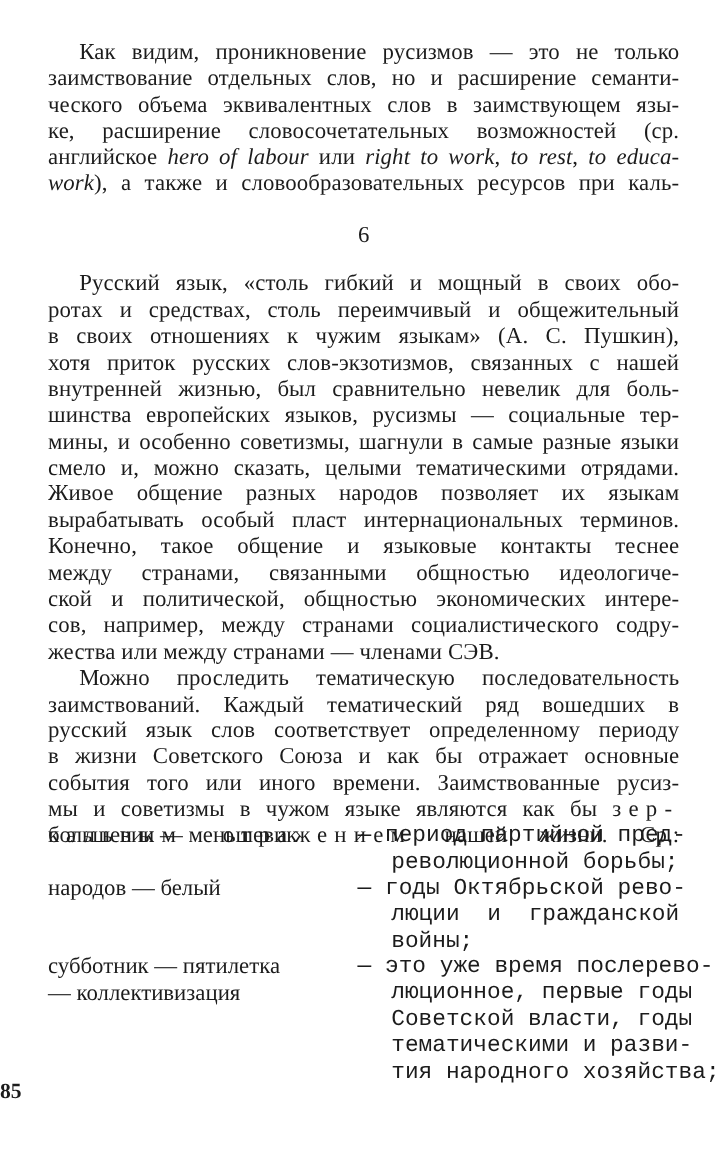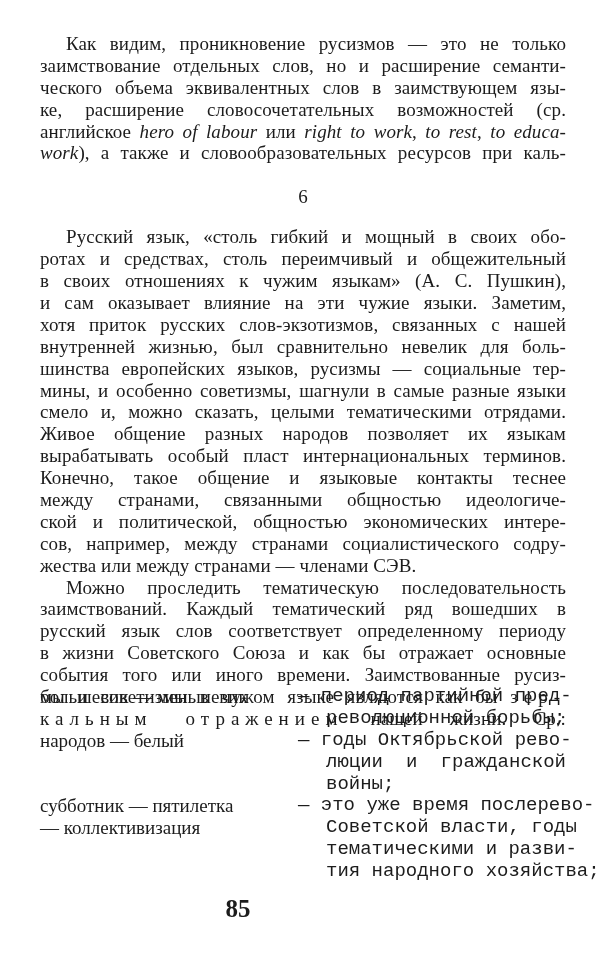--- a/index.html
+++ b/index.html
@@ -83,24 +83,24 @@
       padding-left: 28px;
     }
     .pair-right .rl.last {
       text-align-last: left;
     }
     .page-number {
       position: absolute;
       left: 0;
       width: 476px;
       top: 898px;
-      text-align: center;
+      text-align: left;
       font-family: "Liberation Serif", "DejaVu Serif", serif;
       font-weight: bold;
-      font-size: 25px;
+      font-size: 18px;
       line-height: 22px;
     }
   </style>
 </head>
 <body>
 
 <div class="page">
 
   <div>
     <div class="line indent">Как видим, проникновение русизмов — это не только</div>
@@ -117,21 +117,20 @@
     </div>
     <div class="line"><i>work</i><span>), а также и словообразовательных ресурсов при каль-</span></div>
   </div>
 
   <div class="section-num">6</div>
 
   <div>
     <div class="line indent">Русский язык, «столь гибкий и мощный в своих обо-</div>
     <div class="line">ротах и средствах, столь переимчивый и общежительный</div>
     <div class="line">в своих отношениях к чужим языкам» (А. С. Пушкин),</div>
-    <div class="line">и сам оказывает влияние на эти чужие языки. Заметим,</div>
     <div class="line">хотя приток русских слов-экзотизмов, связанных с нашей</div>
     <div class="line">внутренней жизнью, был сравнительно невелик для боль-</div>
     <div class="line">шинства европейских языков, русизмы — социальные тер-</div>
     <div class="line">мины, и особенно советизмы, шагнули в самые разные языки</div>
     <div class="line">смело и, можно сказать, целыми тематическими отрядами.</div>
     <div class="line">Живое общение разных народов позволяет их языкам</div>
     <div class="line">вырабатывать особый пласт интернациональных терминов.</div>
     <div class="line">Конечно, такое общение и языковые контакты теснее</div>
     <div class="line">между странами, связанными общностью идеологиче-</div>
     <div class="line">ской и политической, общностью экономических интере-</div>
@@ -176,20 +175,21 @@
       <div class="rl ind last">войны;</div>
     </div>
   </div>
   <div class="pair-row">
     <div class="pair-left">
       <div>субботник — пятилетка</div>
       <div>— коллективизация</div>
     </div>
     <div class="pair-right">
       <div class="rl">— это уже время послерево-</div>
+      <div class="rl ind">люционное, первые годы</div>
       <div class="rl ind">Советской власти, годы</div>
       <div class="rl ind">тематическими и разви-</div>
       <div class="rl ind last">тия народного хозяйства;</div>
     </div>
   </div>
 </div>
 
 <div class="page-number">85</div>
 
 </body></html>

